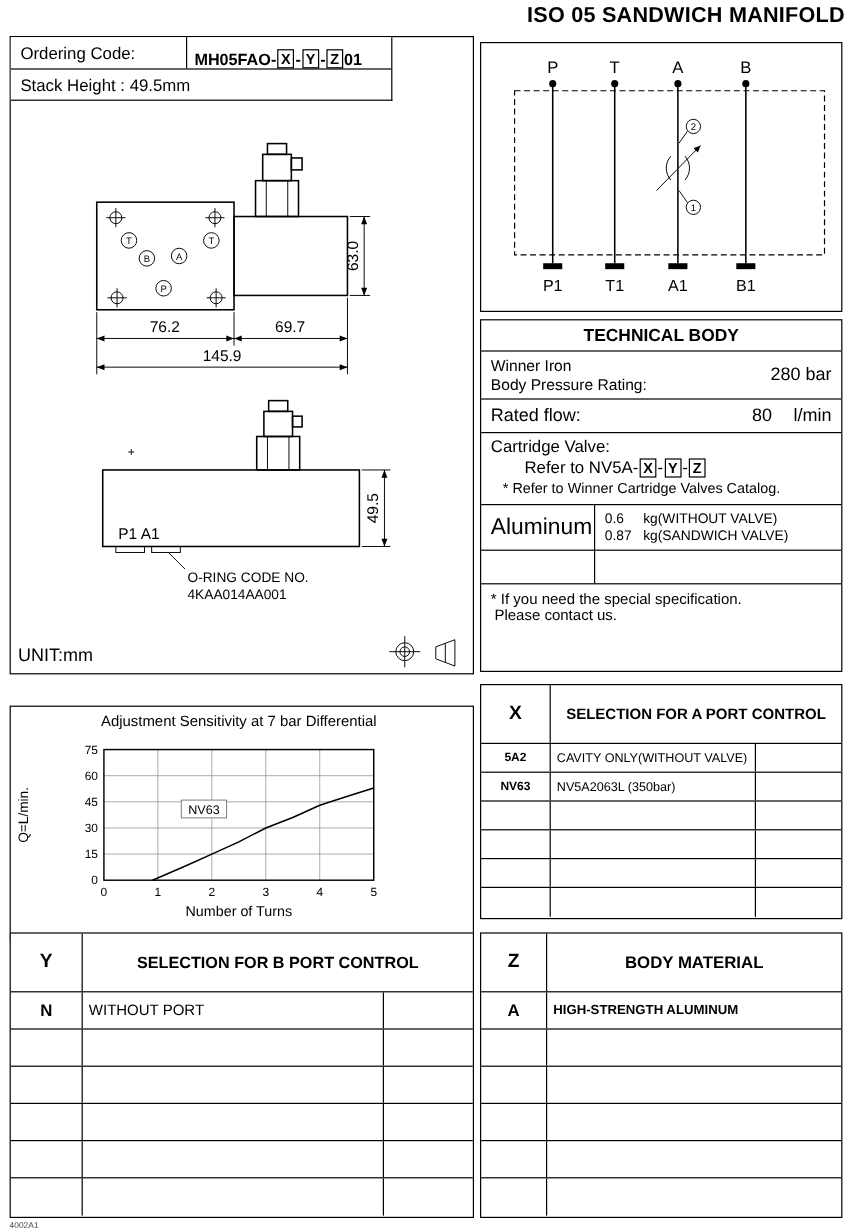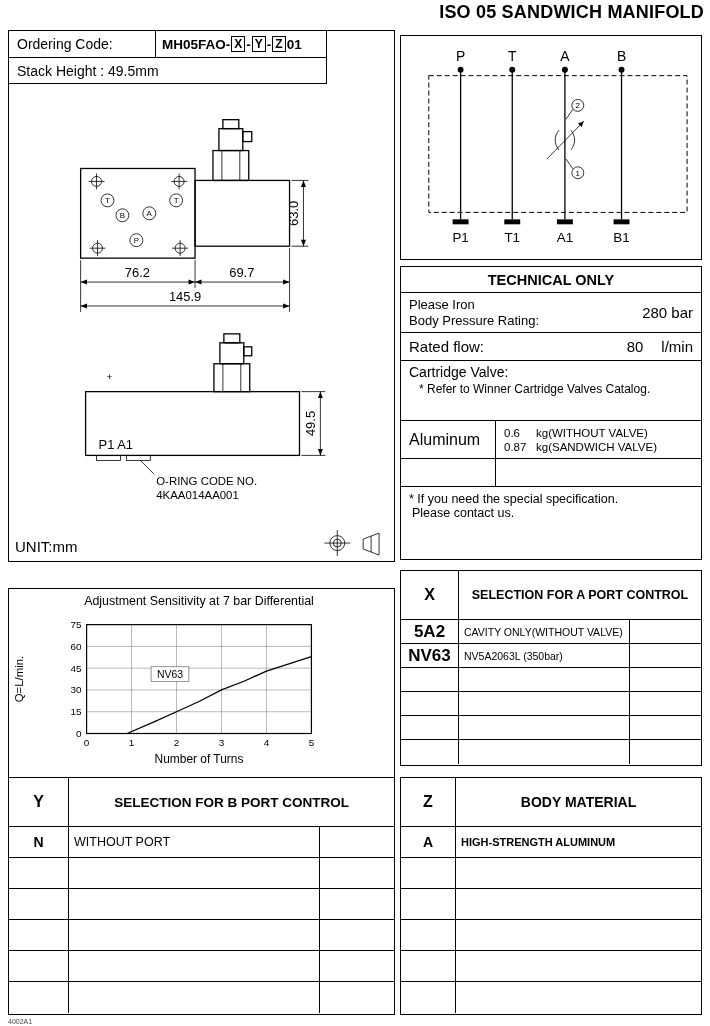--- a/index.html
+++ b/index.html
@@ -9,21 +9,21 @@
 
   
   .main-title{position:absolute;top:2px;right:6px;font-size:18px;font-weight:bold;letter-spacing:.2px}
 
   
   .left-panel{left:8px;top:30px;width:387px;height:532px}
   .left-panel svg{position:absolute;left:0;top:0;width:100%;height:100%}
   .ordering{position:absolute;left:0;top:0;width:318px;background:#fff;border-right:1.5px solid #000;border-bottom:1.5px solid #000;z-index:2}
   .ord-row1{display:flex;height:26px;align-items:stretch}
   .ord-label{width:146px;display:flex;align-items:center;padding-left:8px;font-size:14px}
-  .ord-code{flex:1;border-left:1px solid #000;display:flex;align-items:center;padding:0 6px;font-weight:bold;font-size:13.5px;white-space:nowrap}
+  .ord-code{flex:1;border-left:1px solid #000;display:flex;align-items:flex-end;padding:0 6px;font-weight:bold;font-size:13.5px;white-space:nowrap}
   .ord-row2{border-top:1px solid #000;height:26px;display:flex;align-items:center;padding-left:8px;font-size:14px}
   .boxed{display:inline-block;border:1px solid #000;padding:0 2px;margin:0 1px;font-weight:bold;font-size:12px;line-height:14px}
   .unit-label{position:absolute;left:6px;bottom:6px;font-size:15px;z-index:2}
   .footer-note{position:absolute;left:8px;bottom:1px;font-size:7px;color:#444}
 
   
   .ln{stroke:#000;stroke-width:1.3;fill:none}
   .thin{stroke:#000;stroke-width:.8;fill:none}
   .dim{font-size:13px}
   .pletter{font-size:8px}
@@ -49,21 +49,21 @@
   .flow-unit{font-size:15px;margin-left:18px}
   .cartridge{height:60px;border-bottom:1px solid #000;padding:3px 8px 0 8px}
   .cart-l1{font-size:14px}
   .cart-l2{font-size:14px;padding-left:28px;margin-top:1px}
   .cart-note{font-size:12px;padding-left:10px;margin-top:2px}
   .weight{display:grid;grid-template-columns:95px 1fr;border-bottom:1px solid #000}
   .w-cell{border-right:1px solid #000;display:flex;flex-direction:column;justify-content:center;padding-left:8px}
   .w-cell:nth-child(2n){border-right:none}
   .w-r1{height:38px;border-bottom:1px solid #000}
   .w-r2{height:27px}
-  .w-mat{font-size:16px}
+  .w-mat{font-size:19px}
   .w-line{font-size:11.5px;line-height:14px;white-space:nowrap}
   .w-num{display:inline-block;width:32px}
   .tech-note{flex:1;padding:5px 8px;font-size:12.5px}
   .tech-note .indent{padding-left:3px}
 
   
   .schem{left:400px;top:35px;width:302px;height:225px}
   .schem svg{width:100%;height:100%}
 
   
@@ -90,21 +90,21 @@
   .c-desc{flex:1;display:flex;align-items:center;padding-left:5px}
   .c-extra{border-left:1px solid #000}
 
   .xt{left:400px;top:570px;width:302px;height:196px}
   .xt .h-code,.xt .c-code{width:58px}
   .xt .c-extra{width:72px}
   .xt .t-header{height:49px}
   .xt .t-row{height:24px}
   .xt .h-title{font-size:12.5px}
   .xt .c-desc{font-size:10.5px}
-  .xt .c-code{font-size:17px}
+  .xt .c-code{font-size:10px}
 
   .yt{left:8px;top:777px;width:387px;height:238px}
   .yt .h-code,.yt .c-code{width:60px}
   .yt .c-extra{width:75px}
   .yt .t-header{height:49px}
   .yt .t-row{height:31px}
   .yt .h-title{font-size:13.5px}
   .yt .c-desc{font-size:12.5px}
   .yt .c-code{font-size:14px}
 
@@ -283,35 +283,38 @@
     <rect class="fill" x="214" y="185" width="16" height="5"></rect>
 
     <text class="port-bot" x="60" y="208" text-anchor="middle">P1</text>
     <text class="port-bot" x="112" y="208" text-anchor="middle">T1</text>
     <text class="port-bot" x="165" y="208" text-anchor="middle">A1</text>
     <text class="port-bot" x="222" y="208" text-anchor="middle">B1</text>
   </svg>
 </div>
 
 <div class="panel tech">
-  <div class="tech-title">TECHNICAL ONLY</div>
+  <div class="tech-title">TECHNICAL BODY</div>
   <div class="tech-row tech-r2">
     <div class="lbl2">
-      <div>Please Iron</div>
+      <div>Winner Iron</div>
       <div>Body Pressure Rating:</div>
     </div>
     <span class="tech-val">280 bar</span>
   </div>
   <div class="tech-row tech-r3">
     <span class="flow-lbl">Rated flow:</span>
     <span class="flow-val">80</span>
     <span class="flow-unit">l/min</span>
   </div>
   <div class="cartridge">
     <div class="cart-l1">Cartridge Valve:</div>
+    <div class="cart-l2">
+      <span>Refer to NV5A-</span><span class="boxed">X</span><span>-</span><span class="boxed">Y</span><span>-</span><span class="boxed">Z</span>
+    </div>
     <div class="cart-note">* Refer to Winner Cartridge Valves Catalog.</div>
   </div>
   <div class="weight">
     <div class="w-cell w-r1 w-mat">Aluminum</div>
     <div class="w-cell w-r1">
       <div class="w-line"><span class="w-num">0.6</span><span>kg(WITHOUT VALVE)</span></div>
       <div class="w-line"><span class="w-num">0.87</span><span>kg(SANDWICH VALVE)</span></div>
     </div>
     <div class="w-cell w-r2"></div>
     <div class="w-cell w-r2"></div>

